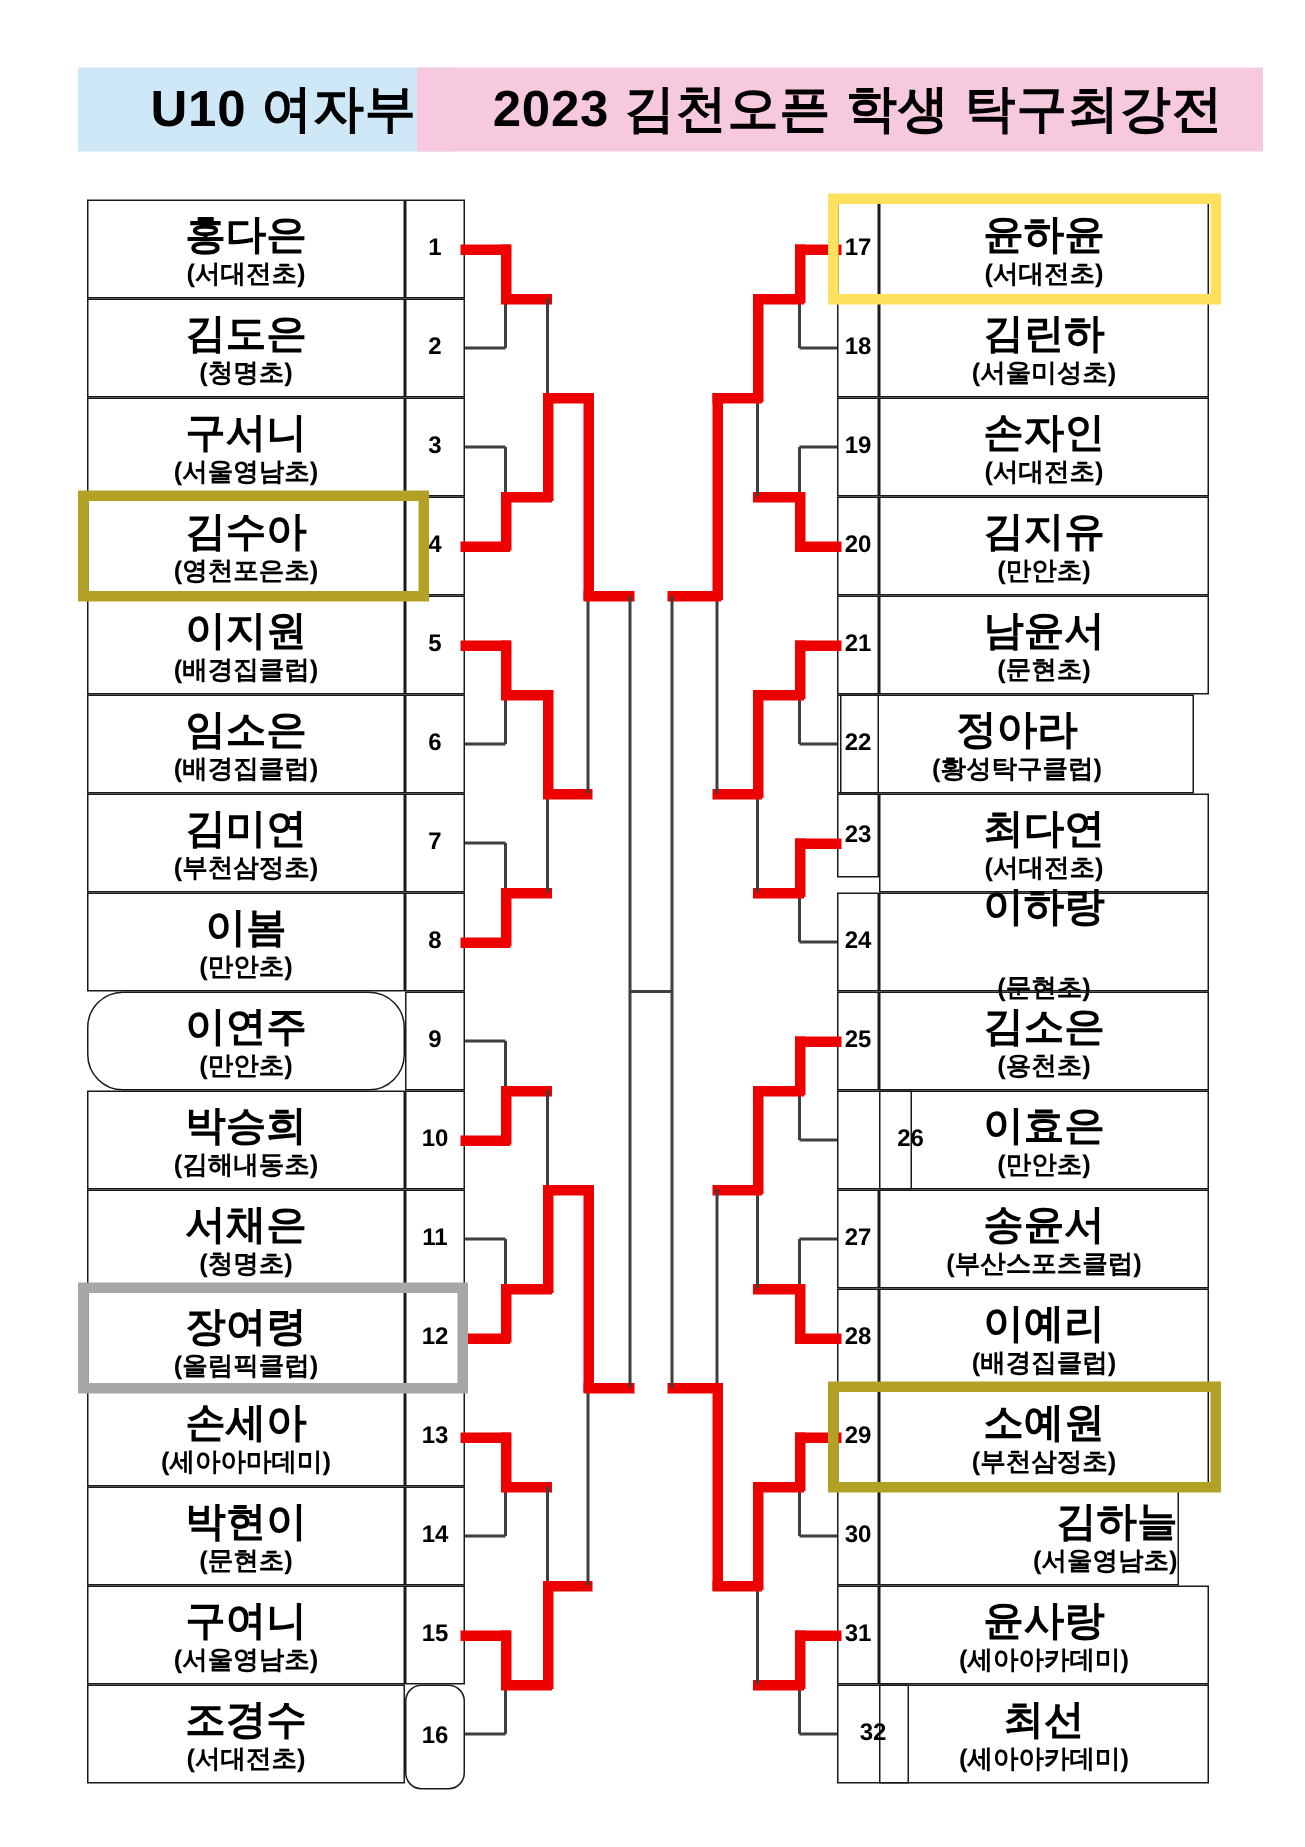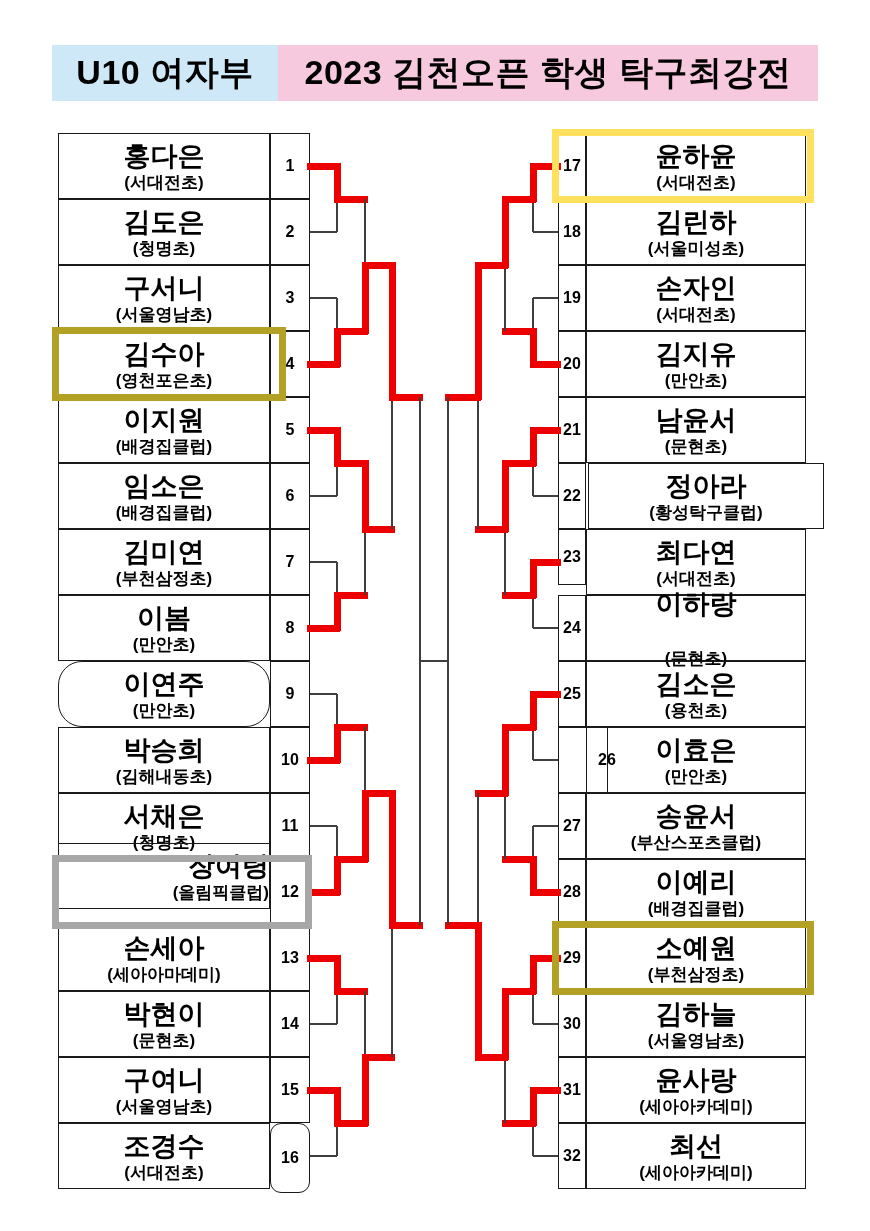--- a/index.html
+++ b/index.html
@@ -4,21 +4,21 @@
 <style>
   html,body{margin:0;padding:0;}
   body{
     width:870px;height:1231px;position:relative;background:#ffffff;
     font-family:"Liberation Sans","DejaVu Sans",sans-serif;
     font-weight:bold;color:#000;overflow:hidden;
   }
   .titlebox{
     position:absolute;top:45px;height:56px;
     display:flex;align-items:center;justify-content:center;
-    font-size:34px;letter-spacing:0.5px;white-space:nowrap;
+    font-size:34px;letter-spacing:0.5px;white-space:nowrap;padding-left:24px;
   }
   #title-division{left:52px;width:226px;}
   #title-event{left:278px;width:540px;}
   .namecell{
     position:absolute;box-sizing:border-box;border:1px solid #1a1a1a;
     display:flex;flex-direction:column;align-items:center;justify-content:center;
     text-align:center;background:transparent;
   }
   .numcell{
     position:absolute;box-sizing:border-box;border:1px solid #1a1a1a;
@@ -85,21 +85,21 @@
     <div class="namecell" style="left: 58px; width: 212px; top: 727px; height: 66px; border-color: rgb(26, 26, 26);">
       <div class="pname">박승희</div>
       <div class="pclub">(김해내동초)</div>
     </div>
     <div class="numcell" style="left: 270px; width: 40px; top: 727px; height: 66px; border-color: rgb(26, 26, 26);">10</div>
     <div class="namecell" style="left: 58px; width: 212px; top: 793px; height: 66px; border-color: rgb(26, 26, 26);">
       <div class="pname">서채은</div>
       <div class="pclub">(청명초)</div>
     </div>
     <div class="numcell" style="left: 270px; width: 40px; top: 793px; height: 66px; border-color: rgb(26, 26, 26);">11</div>
-    <div class="namecell" style="left: 58px; width: 212px; top: 843px; height: 66px; border-color: rgb(26, 26, 26); align-items: flex-end;">
+    <div class="namecell" style="left: 58px; width: 212px; top: 861px; height: 66px; border-color: rgb(26, 26, 26);">
       <div class="pname">장여령</div>
       <div class="pclub">(올림픽클럽)</div>
     </div>
     <div class="numcell" style="left: 270px; width: 40px; top: 859px; height: 66px; border-color: rgb(26, 26, 26);">12</div>
     <div class="namecell" style="left: 58px; width: 212px; top: 925px; height: 66px; border-color: rgb(26, 26, 26);">
       <div class="pname">손세아</div>
       <div class="pclub">(세아아마데미)</div>
     </div>
     <div class="numcell" style="left: 270px; width: 40px; top: 925px; height: 66px; border-color: rgb(26, 26, 26);">13</div>
     <div class="namecell" style="left: 58px; width: 212px; top: 991px; height: 66px; border-color: rgb(26, 26, 26);">
@@ -135,21 +135,21 @@
     <div class="namecell" style="left: 586px; width: 220px; top: 331px; height: 66px; border-color: rgb(26, 26, 26);">
       <div class="pname">김지유</div>
       <div class="pclub">(만안초)</div>
     </div>
     <div class="numcell" style="left: 558px; width: 28px; top: 331px; height: 66px; border-color: rgb(26, 26, 26);">20</div>
     <div class="namecell" style="left: 586px; width: 220px; top: 397px; height: 66px; border-color: rgb(26, 26, 26);">
       <div class="pname">남윤서</div>
       <div class="pclub">(문현초)</div>
     </div>
     <div class="numcell" style="left: 558px; width: 28px; top: 397px; height: 66px; border-color: rgb(26, 26, 26);">21</div>
-    <div class="namecell" style="left: 588px; width: 236px; top: 463px; height: 66px; border-color: rgb(26, 26, 26);">
+    <div class="namecell" style="left: 560px; width: 236px; top: 463px; height: 66px; border-color: rgb(26, 26, 26);">
       <div class="pname">정아라</div>
       <div class="pclub">(황성탁구클럽)</div>
     </div>
     <div class="numcell" style="left: 558px; width: 28px; top: 463px; height: 66px; border-color: rgb(26, 26, 26);">22</div>
     <div class="namecell" style="left: 586px; width: 220px; top: 529px; height: 66px; border-color: rgb(26, 26, 26);">
       <div class="pname">최다연</div>
       <div class="pclub">(서대전초)</div>
     </div>
     <div class="numcell" style="left: 558px; width: 28px; top: 529px; height: 56px; border-color: rgb(26, 26, 26);">23</div>
     <div class="namecell" style="left: 586px; width: 220px; top: 595px; height: 66px; border-color: rgb(26, 26, 26); gap: 28px;">
@@ -175,35 +175,35 @@
     <div class="namecell" style="left: 586px; width: 220px; top: 859px; height: 66px; border-color: rgb(26, 26, 26);">
       <div class="pname">이예리</div>
       <div class="pclub">(배경집클럽)</div>
     </div>
     <div class="numcell" style="left: 558px; width: 28px; top: 859px; height: 66px; border-color: rgb(26, 26, 26);">28</div>
     <div class="namecell" style="left: 586px; width: 220px; top: 925px; height: 66px; border-color: rgb(26, 26, 26);">
       <div class="pname">소예원</div>
       <div class="pclub">(부천삼정초)</div>
     </div>
     <div class="numcell" style="left: 558px; width: 28px; top: 925px; height: 66px; border-color: rgb(26, 26, 26);">29</div>
-    <div class="namecell" style="left: 586px; width: 220px; top: 991px; height: 66px; border-color: rgb(26, 26, 26);">
+    <div class="namecell" style="left: 586px; width: 200px; top: 991px; height: 66px; border-color: rgb(26, 26, 26); align-items: flex-end;">
       <div class="pname">김하늘</div>
       <div class="pclub">(서울영남초)</div>
     </div>
     <div class="numcell" style="left: 558px; width: 28px; top: 991px; height: 66px; border-color: rgb(26, 26, 26);">30</div>
     <div class="namecell" style="left: 586px; width: 220px; top: 1057px; height: 66px; border-color: rgb(26, 26, 26);">
       <div class="pname">윤사랑</div>
       <div class="pclub">(세아아카데미)</div>
     </div>
     <div class="numcell" style="left: 558px; width: 28px; top: 1057px; height: 66px; border-color: rgb(26, 26, 26);">31</div>
     <div class="namecell" style="left: 586px; width: 220px; top: 1123px; height: 66px; border-color: rgb(26, 26, 26);">
       <div class="pname">최선</div>
       <div class="pclub">(세아아카데미)</div>
     </div>
-    <div class="numcell" style="left: 558px; width: 28px; top: 1123px; height: 66px; border-color: rgb(26, 26, 26);">32</div>
+    <div class="numcell" style="left: 558px; width: 48px; top: 1123px; height: 66px; border-color: rgb(26, 26, 26);">32</div>
     <div class="line" style="left: 310px; width: 27px; top: 165px; height: 2px; background: rgb(63, 63, 63);"></div>
     <div class="line" style="left: 310px; width: 27px; top: 231px; height: 2px; background: rgb(63, 63, 63);"></div>
     <div class="line" style="top: 166px; height: 66px; left: 336px; width: 2px; background: rgb(63, 63, 63);"></div>
     <div class="line" style="left: 337px; width: 28px; top: 198px; height: 2px; background: rgb(63, 63, 63);"></div>
     <div class="line" style="left: 307px; width: 33px; top: 162.5px; height: 7px; background: rgb(237, 0, 0);"></div>
     <div class="line" style="top: 163px; height: 39px; left: 333.5px; width: 7px; background: rgb(237, 0, 0);"></div>
     <div class="line" style="left: 334px; width: 34px; top: 195.5px; height: 7px; background: rgb(237, 0, 0);"></div>
     <div class="line" style="left: 310px; width: 27px; top: 297px; height: 2px; background: rgb(63, 63, 63);"></div>
     <div class="line" style="left: 310px; width: 27px; top: 363px; height: 2px; background: rgb(63, 63, 63);"></div>
     <div class="line" style="top: 298px; height: 66px; left: 336px; width: 2px; background: rgb(63, 63, 63);"></div>

